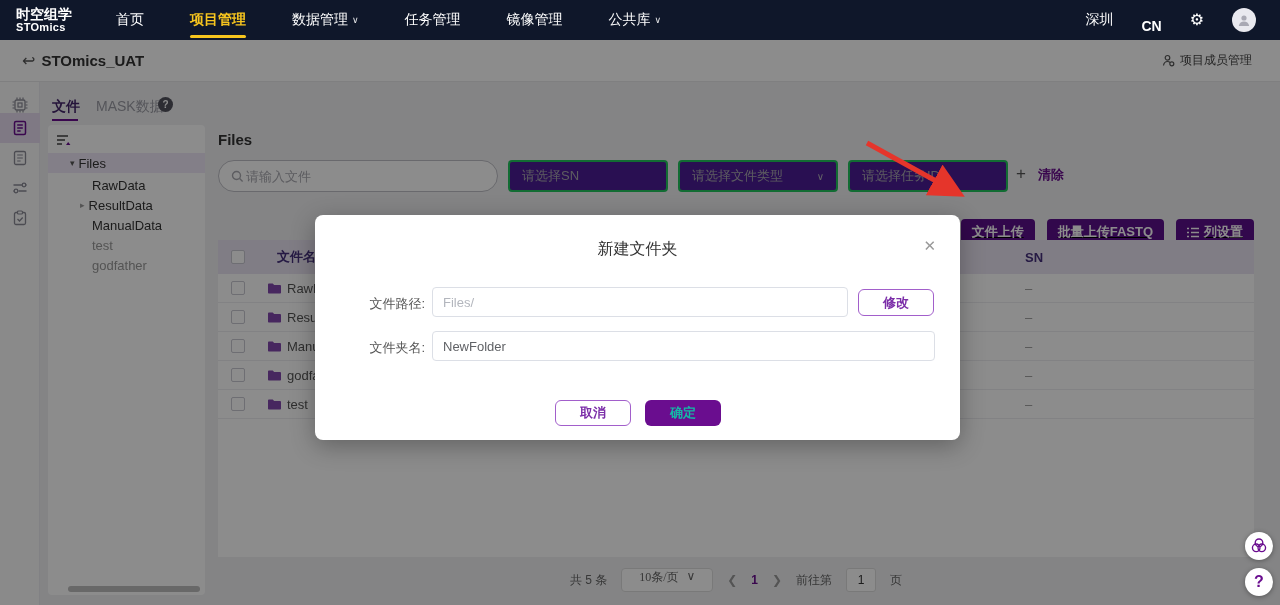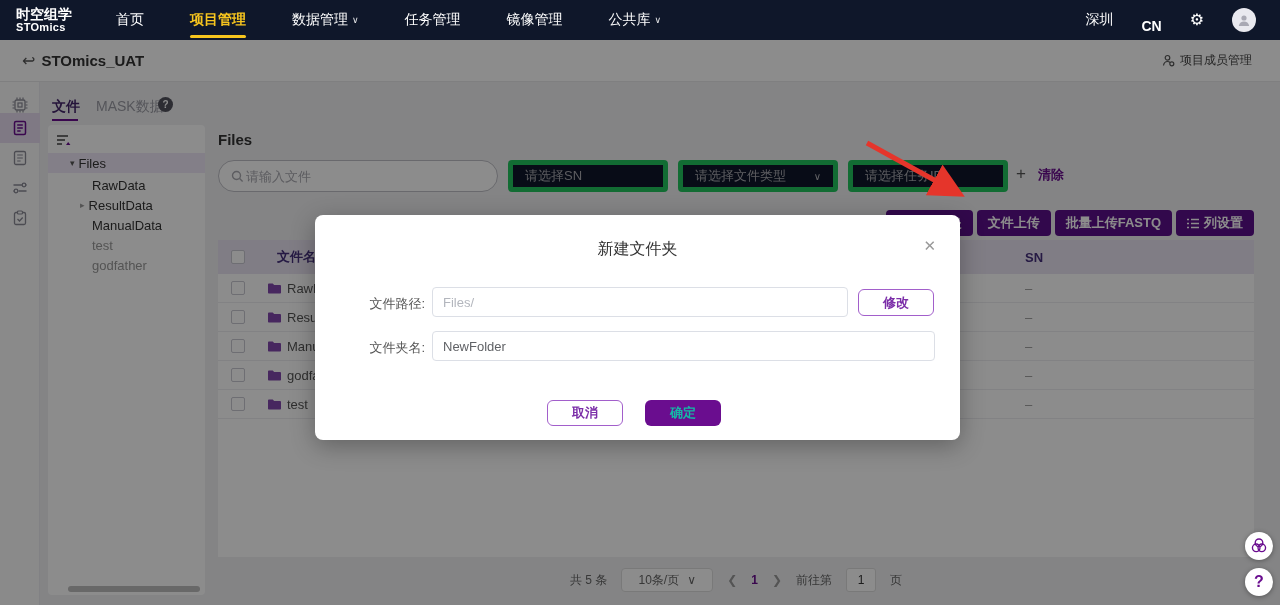--- a/index.html
+++ b/index.html
@@ -52,67 +52,67 @@
   .tree-caret.gray { color:#999; }
   .tree-muted { color:#999; }
   .tree-scrollbar { position:absolute; left:20px; top:461px; width:132px; height:6px; border-radius:3px; background:#bdbdbd; cursor:pointer; }
 
   
   .files-title { position:absolute; left:218px; top:131px; font-size:15px; font-weight:bold; color:#333; }
   .search-box { position:absolute; left:218px; top:160px; width:280px; height:32px; background:#fff; border:1px solid #bfbfc6;
                 border-radius:16px; display:flex; align-items:center; padding:0 12px; gap:2px; }
   .search-box input { border:none; outline:none; flex:1; font-size:13px; color:#333; background:transparent; font-family:inherit; }
   .search-box input::placeholder { color:#a9a9b0; }
-  .sel { position:absolute; top:160px; width:160px; height:32px; background:#0f172a; border:5px solid #22c55e; border-radius:4px;
+  .sel { position:absolute; top:160px; width:160px; height:32px; background:#4c1d95; border:2px solid #22c55e; border-radius:4px;
          display:flex; align-items:center; padding:0 12px; font-size:13px; color:#a9a9b0; cursor:pointer; }
   .sel .sel-chev { margin-left:auto; font-size:10px; color:#b5b5bc; }
   .plus-ico { position:absolute; left:1016px; top:164px; font-size:17px; color:#555; cursor:pointer; }
   .clear-link { position:absolute; left:1038px; top:166px; font-size:13px; font-weight:bold; color:#6a0d8f; cursor:pointer; }
 
-  .actions { position:absolute; top:210px; right:26px; display:flex; gap:4px; }
+  .actions { position:absolute; top:219px; right:26px; display:flex; gap:12px;text-decoration:underline; }
   .pbtn { height:26px; background:#5b0f8a; color:#fff; border:none; border-radius:4px; font-size:13px; font-weight:bold;
           padding:0 11px; cursor:pointer; display:flex; align-items:center; gap:5px; font-family:inherit; }
 
   .table-block { position:absolute; left:218px; top:240px; width:1036px; height:317px; background:#fff; }
   .thead { position:absolute; left:0; top:0; width:1036px; height:34px; background:#eae3f3; display:flex; align-items:center; }
   .th-name { position:absolute; left:59px; font-size:13px; font-weight:bold; color:#45307c; }
   .th-sn { position:absolute; left:807px; font-size:13px; font-weight:bold; color:#45307c; }
   .cb { position:absolute; left:13px; width:14px; height:14px; background:#fff; border:1px solid #c8c8d2; border-radius:2px; cursor:pointer; }
   .trow { position:absolute; left:0; width:1036px; height:29px; border-bottom:1px solid #ededf0; }
   .trow .cb { top:7px; }
   .row-folder { position:absolute; left:49px; top:8px; }
   .row-name { position:absolute; left:69px; top:7px; font-size:13px; color:#555; }
   .row-sn { position:absolute; left:807px; top:7px; font-size:13px; color:#999; }
 
   
   .pagination { position:absolute; left:218px; top:568px; width:1036px; height:24px; display:flex; align-items:center;
                 justify-content:center; gap:14px; font-size:12px; color:#666; }
   .page-size { width:92px; height:24px; background:#fff; border:1px solid #ddd; border-radius:4px; display:flex;
-               align-items:center; justify-content:center; gap:8px; cursor:pointer; }
+               align-items:flex-start; justify-content:center; gap:8px; cursor:pointer;font-family:Liberation Serif, serif; }
   .pg-arrow { color:#999; cursor:pointer; font-size:12px; }
   .pg-cur { color:#6a0d8f; font-weight:bold; cursor:pointer; }
   .goto-input { width:30px; height:24px; border:1px solid #ddd; border-radius:3px; text-align:center; font-size:12px;
                 color:#333; outline:none; background:#fff; font-family:inherit; }
 
   
   .overlay { position:absolute; left:0; top:40px; width:1280px; height:565px; background:rgba(0,0,0,.45); z-index:100; }
   .modal { position:absolute; left:315px; top:215px; width:645px; height:225px; background:#fff; border-radius:8px;
            box-shadow:0 6px 24px rgba(0,0,0,.3); z-index:200; }
   .modal-title { position:absolute; left:0; top:24px; width:645px; text-align:center; font-size:16px; color:#333; }
   .modal-close { position:absolute; right:24px; top:22px; font-size:15px; color:#999; cursor:pointer; }
   .m-label { position:absolute; left:0; width:110px; text-align:right; font-size:13px; color:#555; }
   .m-input { position:absolute; height:30px; border:1px solid #dcdfe6; border-radius:4px; padding:0 10px; font-size:13px;
              color:#606266; outline:none; background:#fff; font-family:inherit; }
   .m-input::placeholder { color:#b3b6bd; }
   .btn-outline { border:1px solid #a25fcb; background:#fff; color:#7b2ea8; font-size:13px; font-weight:bold;
                  border-radius:6px; cursor:pointer; font-family:inherit; }
   .btn-fill { border:none; background:#6a0d8f; color:#14b8a6; font-size:13px; font-weight:bold; border-radius:6px;
               cursor:pointer; font-family:inherit; }
   .m-modify { position:absolute; left:543px; top:74px; width:76px; height:27px; }
-  .m-cancel { position:absolute; left:232px; top:185px; width:76px; height:26px; }
+  .m-cancel { position:absolute; left:240px; top:185px; width:76px; height:26px; }
   .m-confirm { position:absolute; left:330px; top:185px; width:76px; height:26px; }
 
   
   .anno-arrow { position:absolute; left:850px; top:133px; z-index:300; pointer-events:none; }
   .float-btn { position:absolute; width:28px; height:28px; border-radius:50%; background:#fff; z-index:300;
                display:flex; align-items:center; justify-content:center; box-shadow:0 1px 5px rgba(0,0,0,.35); cursor:pointer; }
   .fb-logo { left:1245px; top:532px; }
   .fb-help { left:1245px; top:568px; color:#6a0d8f; font-size:16px; font-weight:bold; }
 </style>
 </head>

